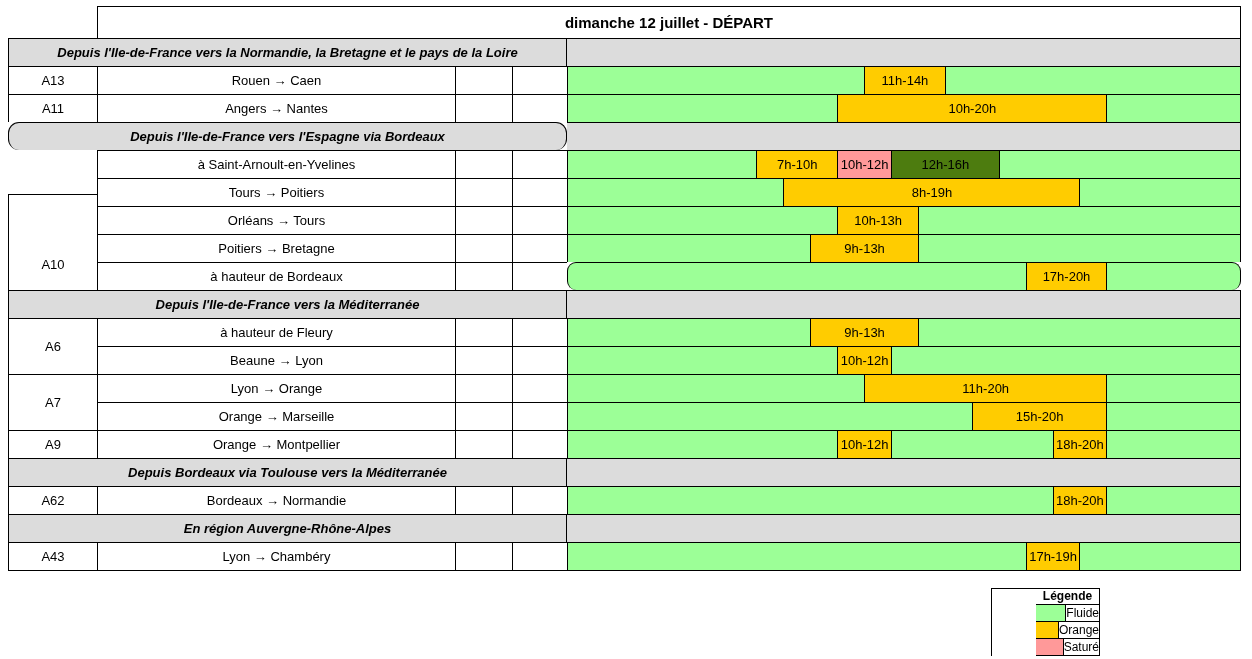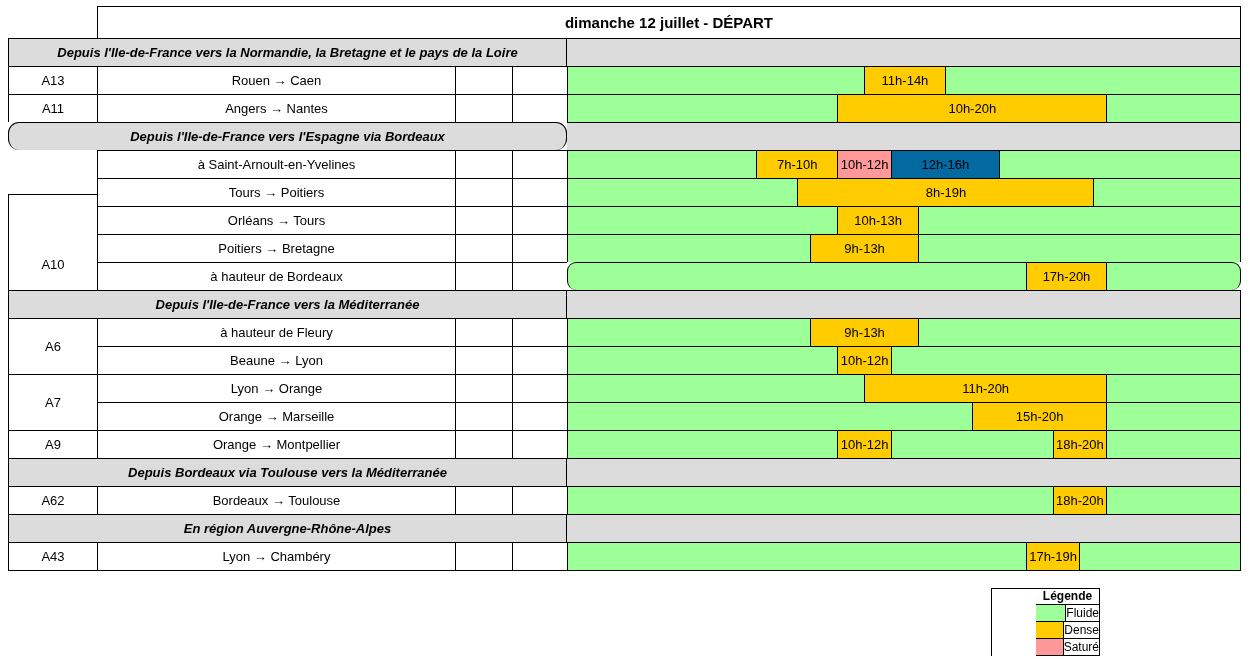--- a/index.html
+++ b/index.html
@@ -49,27 +49,27 @@
     </div>
     <div class="abs section" style="left: 8px; top: 122px; width: 559px; height: 28px; border-radius: 11px;">Depuis l'Ile-de-France vers l'Espagne via Bordeaux</div>
     <div class="abs section-right" style="left: 567px; top: 122px; width: 674px; height: 28px;"></div>
     <div class="abs cell road" style="left: 8px; top: 158px; width: 89px; height: 140px; margin-top: 36px;">A10</div>
     <div class="abs cell" style="left: 97px; top: 150px; width: 358px; height: 28px;">à Saint-Arnoult-en-Yvelines</div>
     <div class="abs cell" style="left: 455px; top: 150px; width: 57px; height: 28px;"></div>
     <div class="abs cell" style="left: 512px; top: 150px; width: 55px; height: 28px;"></div>
     <div class="abs timeline" style="left: 567px; top: 150px; width: 674px; height: 28px; background: rgb(156, 255, 151);">
       <div class="seg" style="left: 188.44px; width: 81.76px; background: rgb(255, 204, 0);">7h-10h</div>
       <div class="seg" style="left: 269.2px; width: 54.84px; background: rgb(255, 153, 153);">10h-12h</div>
-      <div class="seg" style="left: 323.04px; width: 108.68px; background: #0369a1;">12h-16h</div>
+      <div class="seg" style="left: 323.04px; width: 108.68px; background: #4d7c0f;">12h-16h</div>
     </div>
     <div class="abs cell" style="left: 97px; top: 178px; width: 358px; height: 28px;">Tours → Poitiers</div>
     <div class="abs cell" style="left: 455px; top: 178px; width: 57px; height: 28px;"></div>
     <div class="abs cell" style="left: 512px; top: 178px; width: 55px; height: 28px;"></div>
     <div class="abs timeline" style="left: 567px; top: 178px; width: 674px; height: 28px; background: rgb(156, 255, 151);">
-      <div class="seg" style="left: 215.36px; width: 297.12px; background: rgb(255, 204, 0); margin-left: 14px;">8h-19h</div>
+      <div class="seg" style="left: 215.36px; width: 297.12px; background: rgb(255, 204, 0);">8h-19h</div>
     </div>
     <div class="abs cell" style="left: 97px; top: 206px; width: 358px; height: 28px;">Orléans → Tours</div>
     <div class="abs cell" style="left: 455px; top: 206px; width: 57px; height: 28px;"></div>
     <div class="abs cell" style="left: 512px; top: 206px; width: 55px; height: 28px;"></div>
     <div class="abs timeline" style="left: 567px; top: 206px; width: 674px; height: 28px; background: rgb(156, 255, 151);">
       <div class="seg" style="left: 269.2px; width: 81.76px; background: rgb(255, 204, 0);">10h-13h</div>
     </div>
     <div class="abs cell" style="left: 97px; top: 234px; width: 358px; height: 28px;">Poitiers → Bretagne</div>
     <div class="abs cell" style="left: 455px; top: 234px; width: 57px; height: 28px;"></div>
     <div class="abs cell" style="left: 512px; top: 234px; width: 55px; height: 28px;"></div>
@@ -114,21 +114,21 @@
     <div class="abs cell" style="left: 97px; top: 430px; width: 358px; height: 28px;">Orange → Montpellier</div>
     <div class="abs cell" style="left: 455px; top: 430px; width: 57px; height: 28px;"></div>
     <div class="abs cell" style="left: 512px; top: 430px; width: 55px; height: 28px;"></div>
     <div class="abs timeline" style="left: 567px; top: 430px; width: 674px; height: 28px; background: rgb(156, 255, 151);">
       <div class="seg" style="left: 269.2px; width: 54.84px; background: rgb(255, 204, 0);">10h-12h</div>
       <div class="seg" style="left: 484.56px; width: 54.84px; background: rgb(255, 204, 0);">18h-20h</div>
     </div>
     <div class="abs section" style="left: 8px; top: 458px; width: 559px; height: 28px;">Depuis Bordeaux via Toulouse vers la Méditerranée</div>
     <div class="abs section-right" style="left: 567px; top: 458px; width: 674px; height: 28px;"></div>
     <div class="abs cell road" style="left: 8px; top: 486px; width: 89px; height: 28px;">A62</div>
-    <div class="abs cell" style="left: 97px; top: 486px; width: 358px; height: 28px;">Bordeaux → Toulouse</div>
+    <div class="abs cell" style="left: 97px; top: 486px; width: 358px; height: 28px;">Bordeaux → Normandie</div>
     <div class="abs cell" style="left: 455px; top: 486px; width: 57px; height: 28px;"></div>
     <div class="abs cell" style="left: 512px; top: 486px; width: 55px; height: 28px;"></div>
     <div class="abs timeline" style="left: 567px; top: 486px; width: 674px; height: 28px; background: rgb(156, 255, 151);">
       <div class="seg" style="left: 484.56px; width: 54.84px; background: rgb(255, 204, 0);">18h-20h</div>
     </div>
     <div class="abs section" style="left: 8px; top: 514px; width: 559px; height: 28px;">En région Auvergne-Rhône-Alpes</div>
     <div class="abs section-right" style="left: 567px; top: 514px; width: 674px; height: 28px;"></div>
     <div class="abs cell road" style="left: 8px; top: 542px; width: 89px; height: 28px;">A43</div>
     <div class="abs cell" style="left: 97px; top: 542px; width: 358px; height: 28px;">Lyon → Chambéry</div>
     <div class="abs cell" style="left: 455px; top: 542px; width: 57px; height: 28px;"></div>
@@ -141,19 +141,19 @@
 <div id="bottom" class="abs bottom-line" style="left: 8px; top: 570px; width: 1233px;"></div>
 
 <div class="abs legend">
   <div class="legend-title">Légende</div>
   <div class="legend-row">
     <div class="legend-swatch" style="background:#9cff97"></div>
     <div class="legend-label">Fluide</div>
   </div>
   <div class="legend-row">
     <div class="legend-swatch" style="background:#ffcc00"></div>
-    <div class="legend-label">Dense</div>
+    <div class="legend-label">Orange</div>
   </div>
   <div class="legend-row">
     <div class="legend-swatch" style="background:#ff9999"></div>
     <div class="legend-label">Saturé</div>
   </div>
 </div>
 
 </body></html>

